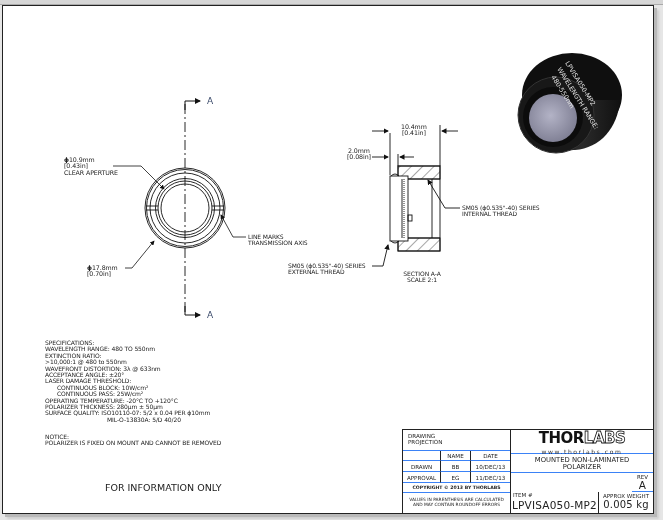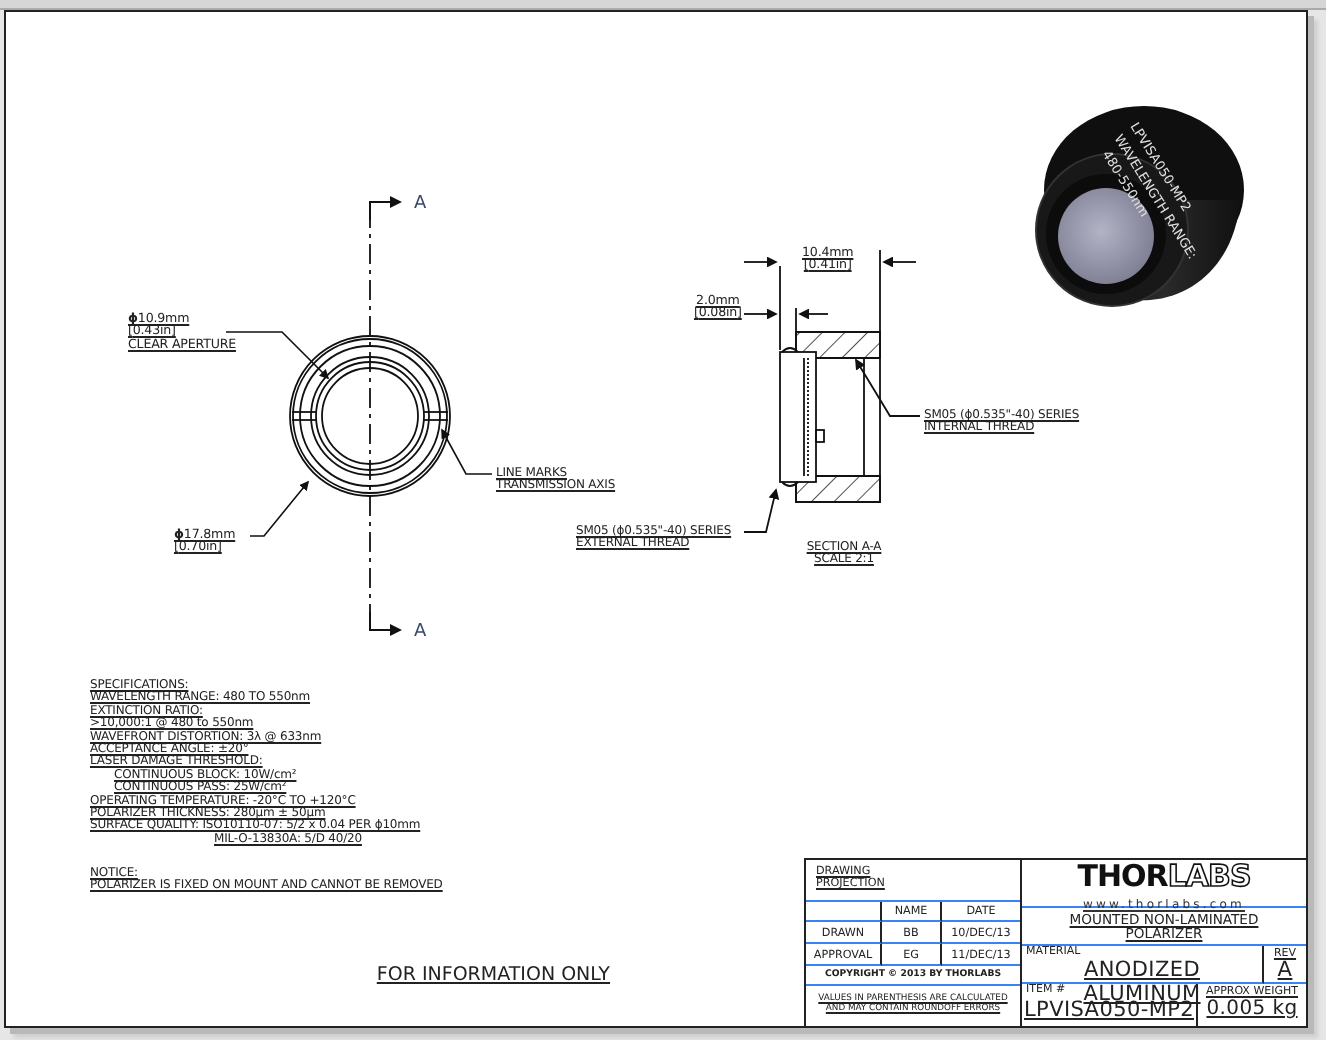--- a/index.html
+++ b/index.html
@@ -11,24 +11,24 @@
   }
   #sheet {
     position: absolute; left: 2px; top: 5px; width: 650px; height: 507px;
     background: #fff;
     border: 1px solid #222;
     box-shadow: 3px 3px 0 #b9b9b9, 5px 5px 2px #cfcfcf;
   }
   #topline { position:absolute; left:0; top:0; width:663px; height:4px; background:#d6d6d6; border-bottom:1px solid #aaa; }
   svg#drawing { position:absolute; left:0; top:0; }
   .txt { position: absolute; white-space: nowrap; font-size: 6px; line-height: 6.4px; letter-spacing: -0.1px; color:#222; }
-  .bl { display:block;text-decoration:underline; }
+  .bl { display:block; }
   .indent { padding-left: 12px; }
   .center { text-align:center; }
-  .fio { position:absolute; left:105px; top:482px; width:200px; text-align:right; font-size:9.5px; line-height:11px; color:#222; }
+  .fio { position:absolute; left:105px; top:482px; width:200px; text-align:left; font-size:9.5px; line-height:11px; color:#222; }
   .blabel { fill:#3a4a6a; font-size:9px; font-family:"DejaVu Sans", sans-serif; }
 
   
   #tb { position:absolute; left:402px; top:429px; width:250px; height:83px; border:1px solid #222; background:#fff; }
   .tbl-left { position:absolute; left:0; top:0; width:107px; height:83px; border-right:1px solid #222; }
   .tbl-right { position:absolute; left:108px; top:0; width:142px; height:83px; }
   .cell { position:absolute; box-sizing:border-box; font-size:5.6px; color:#222; text-align:center; }
   .bordered-b { border-bottom:1px solid #3b82f6; }
   .bordered-r { border-right:1px solid #222; }
   .big { font-size:10.5px; letter-spacing:0.2px; }
@@ -224,24 +224,20 @@
 
   <div class="tbl-right">
     <div class="cell bordered-b" style="left:0;top:0;width:142px;height:24px;padding-top:1px;line-height:14px;">
       <span class="logo-thor">THOR</span><span class="logo-labs">LABS</span>
       <span class="bl logo-url" style="line-height:7px;">www.thorlabs.com</span>
     </div>
     <div class="cell bordered-b" style="left:0;top:24px;width:142px;height:19px;padding-top:3px;font-size:6.8px;line-height:7px;">
       <span class="bl">MOUNTED NON-LAMINATED</span>
       <span class="bl">POLARIZER</span>
     </div>
-    <div class="cell bordered-b bordered-r" style="left:0;top:43px;width:121px;height:19px;">
-      <span class="small-lbl">MATERIAL</span>
-      <span class="bl big" style="padding-top:6px;">ANODIZED ALUMINUM</span>
-    </div>
     <div class="cell bordered-b" style="left:121px;top:43px;width:21px;height:19px;">
       <span class="bl" style="font-size:5.5px;padding-top:1px;">REV</span>
       <span class="bl big" style="line-height:10px;">A</span>
     </div>
     <div class="cell bordered-r" style="left:0;top:62px;width:88px;height:21px;">
       <span class="small-lbl">ITEM #</span>
       <span class="bl big" style="padding-top:7px;">LPVISA050-MP2</span>
     </div>
     <div class="cell" style="left:88px;top:62px;width:54px;height:21px;">
       <span class="bl" style="font-size:5.5px;padding-top:1px;">APPROX WEIGHT</span>

